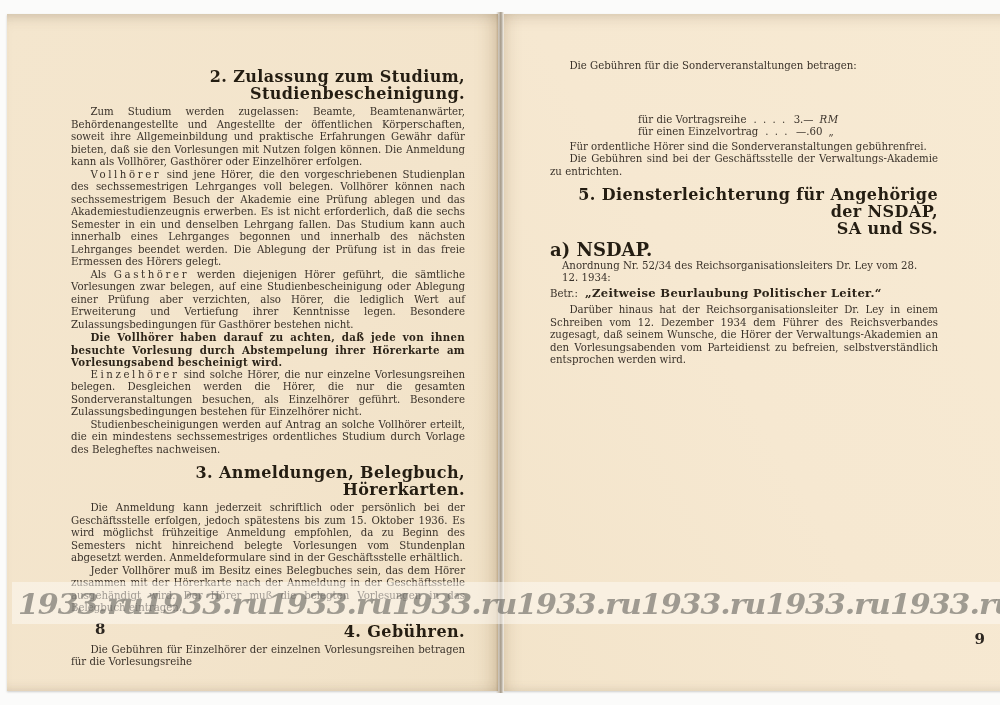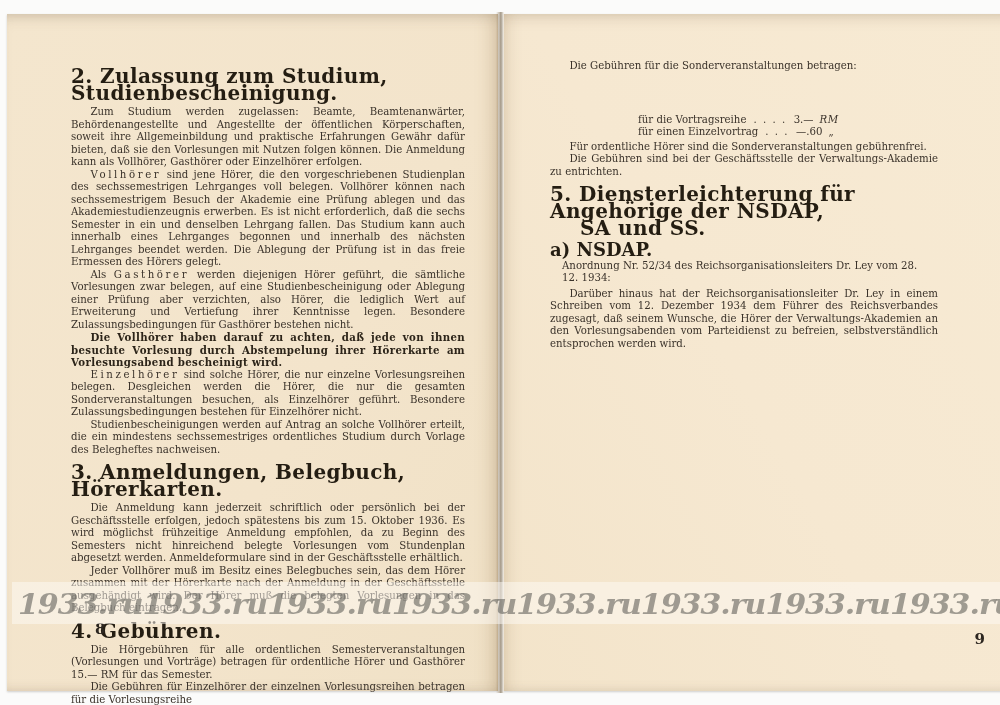--- a/index.html
+++ b/index.html
@@ -31,22 +31,22 @@
     background:linear-gradient(90deg,rgba(120,95,60,0) 0%,rgba(110,85,50,.40) 45%,rgba(90,70,40,.55) 60%,rgba(255,253,248,.85) 100%);
   }
   .content{position:absolute;top:46px;font-size:10.2px;line-height:12.5px;}
   .page-left .content{left:64px;width:394px;}
   .page-right .content{left:47px;width:388px;}
 
   .para{text-indent:1.9em;text-align:justify;margin:0;}
   .noind{text-indent:0;}
   .boldp{font-weight:bold;letter-spacing:.35px;color:#2c2419;}
   .lead{letter-spacing:2.6px;}
-  .hd{font-size:20px;line-height:17px;font-weight:bold;letter-spacing:.4px;
-      color:#241d12;margin:8px 0 4px;text-indent:0;}
+  .hd{font-size:16px;line-height:17px;font-weight:bold;letter-spacing:.4px;
+      color:#241d12;margin:8px 0 4px;text-indent:0;text-align:right;}
   .hd .l2{display:block;padding-left:30px;}
   .subhd{font-size:18px;font-weight:bold;color:#241d12;margin:7px 0 3px;}
   .meta{text-indent:0;text-align:left;margin:1px 12px;}
   .betr{text-indent:0;margin:2px 0 4px;}
   .betr .blabel{margin-right:7px;}
   .betr .bt{font-weight:bold;font-size:11.6px;letter-spacing:.3px;color:#2c2419;}
   .fees{margin:1px 0 2px 196px;}
   .fees.rightfees{margin-left:88px;margin-top:41px;}
   .feerow{white-space:nowrap;margin:0;}
   .flabel{margin-right:7px;}
@@ -80,37 +80,37 @@
         <div class="para"><span>Zum Studium werden zugelassen: Beamte, Beamtenanwärter, Behördenangestellte und Angestellte der öffentlichen Körperschaften, soweit ihre Allgemeinbildung und praktische Erfahrungen Gewähr dafür bieten, daß sie den Vorlesungen mit Nutzen folgen können. Die Anmeldung kann als Vollhörer, Gasthörer oder Einzelhörer erfolgen.</span></div>
         <div class="para"><span class="lead">Vollhörer</span><span> sind jene Hörer, die den vorgeschriebenen Studienplan des sechssemestrigen Lehrganges voll belegen. Vollhörer können nach sechssemestrigem Besuch der Akademie eine Prüfung ablegen und das Akademiestudienzeugnis erwerben. Es ist nicht erforderlich, daß die sechs Semester in ein und denselben Lehrgang fallen. Das Studium kann auch innerhalb eines Lehrganges begonnen und innerhalb des nächsten Lehrganges beendet werden. Die Ablegung der Prüfung ist in das freie Ermessen des Hörers gelegt.</span></div>
         <div class="para"><span>Als </span><span class="lead">Gasthörer</span><span> werden diejenigen Hörer geführt, die sämtliche Vorlesungen zwar belegen, auf eine Studienbescheinigung oder Ablegung einer Prüfung aber verzichten, also Hörer, die lediglich Wert auf Erweiterung und Vertiefung ihrer Kenntnisse legen. Besondere Zulassungsbedingungen für Gasthörer bestehen nicht.</span></div>
         <div class="para boldp"><span>Die Vollhörer haben darauf zu achten, daß jede von ihnen besuchte Vorlesung durch Abstempelung ihrer Hörerkarte am Vorlesungsabend bescheinigt wird.</span></div>
         <div class="para"><span class="lead">Einzelhörer</span><span> sind solche Hörer, die nur einzelne Vorlesungsreihen belegen. Desgleichen werden die Hörer, die nur die gesamten Sonderveranstaltungen besuchen, als Einzelhörer geführt. Besondere Zulassungsbedingungen bestehen für Einzelhörer nicht.</span></div>
         <div class="para"><span>Studienbescheinigungen werden auf Antrag an solche Vollhörer erteilt, die ein mindestens sechssemestriges ordentliches Studium durch Vorlage des Belegheftes nachweisen.</span></div>
         <div class="hd"><span>3. Anmeldungen, Belegbuch, Hörerkarten.</span></div>
         <div class="para"><span>Die Anmeldung kann jederzeit schriftlich oder persönlich bei der Geschäftsstelle erfolgen, jedoch spätestens bis zum 15. Oktober 1936. Es wird möglichst frühzeitige Anmeldung empfohlen, da zu Beginn des Semesters nicht hinreichend belegte Vorlesungen vom Stundenplan abgesetzt werden. Anmeldeformulare sind in der Geschäftsstelle erhältlich.</span></div>
         <div class="para"><span>Jeder Vollhörer muß im Besitz eines Belegbuches sein, das dem Hörer zusammen mit der Hörerkarte nach der Anmeldung in der Geschäftsstelle ausgehändigt wird. Der Hörer muß die belegten Vorlesungen in das Belegbuch eintragen.</span></div>
         <div class="hd"><span>4. Gebühren.</span></div>
-        <div class="para"><span>Die Hörgebühren für alle ordentlichen Semesterveranstaltungen (Vorlesungen und Vorträge) betragen für ordentliche Hörer und Gasthörer 15.— RM für das Semester.</span></div>
         <div class="para"><span>Die Gebühren für Einzelhörer der einzelnen Vorlesungsreihen betragen für die Vorlesungsreihe</span></div>
       </div>
     <div class="pagenum pn-left">8</div>
   </div>
   <div class="page page-right">
     <div class="content">
         <div class="para"><span>Die Gebühren für die Sonderveranstaltungen betragen:</span></div>
         <div class="fees rightfees">
           <div class="feerow"><span class="flabel">für die Vortragsreihe</span><span class="fdots">. . . .</span><span class="fval">3.—</span><span class="funit rm">RM</span></div>
           <div class="feerow"><span class="flabel">für einen Einzelvortrag</span><span class="fdots">. . .</span><span class="fval">—.60</span><span class="funit">„</span></div>
         </div>
         <div class="para"><span>Für ordentliche Hörer sind die Sonderveranstaltungen gebührenfrei.</span></div>
         <div class="para"><span>Die Gebühren sind bei der Geschäftsstelle der Verwaltungs-Akademie zu entrichten.</span></div>
         <div class="hd"><span>5. Diensterleichterung für Angehörige der NSDAP,</span><span class="l2">SA und SS.</span></div>
         <div class="subhd">a) NSDAP.</div>
         <div class="para noind meta"><span>Anordnung Nr. 52/34 des Reichsorganisationsleiters Dr. Ley vom 28. 12. 1934:</span></div>
+        <div class="betr"><span class="blabel">Betr.:</span><span class="bt">„Zeitweise Beurlaubung Politischer Leiter.“</span></div>
         <div class="rlist"></div>
         <div class="para"><span>Darüber hinaus hat der Reichsorganisationsleiter Dr. Ley in einem Schreiben vom 12. Dezember 1934 dem Führer des Reichsverbandes zugesagt, daß seinem Wunsche, die Hörer der Verwaltungs-Akademien an den Vorlesungsabenden vom Parteidienst zu befreien, selbstverständlich entsprochen werden wird.</span></div>
       </div>
     <div class="pagenum pn-right">9</div>
   </div>
   <div class="fold"></div>
   <div class="wm">
       <span>1933.ru</span>
       <span>1933.ru</span>
       <span>1933.ru</span>

